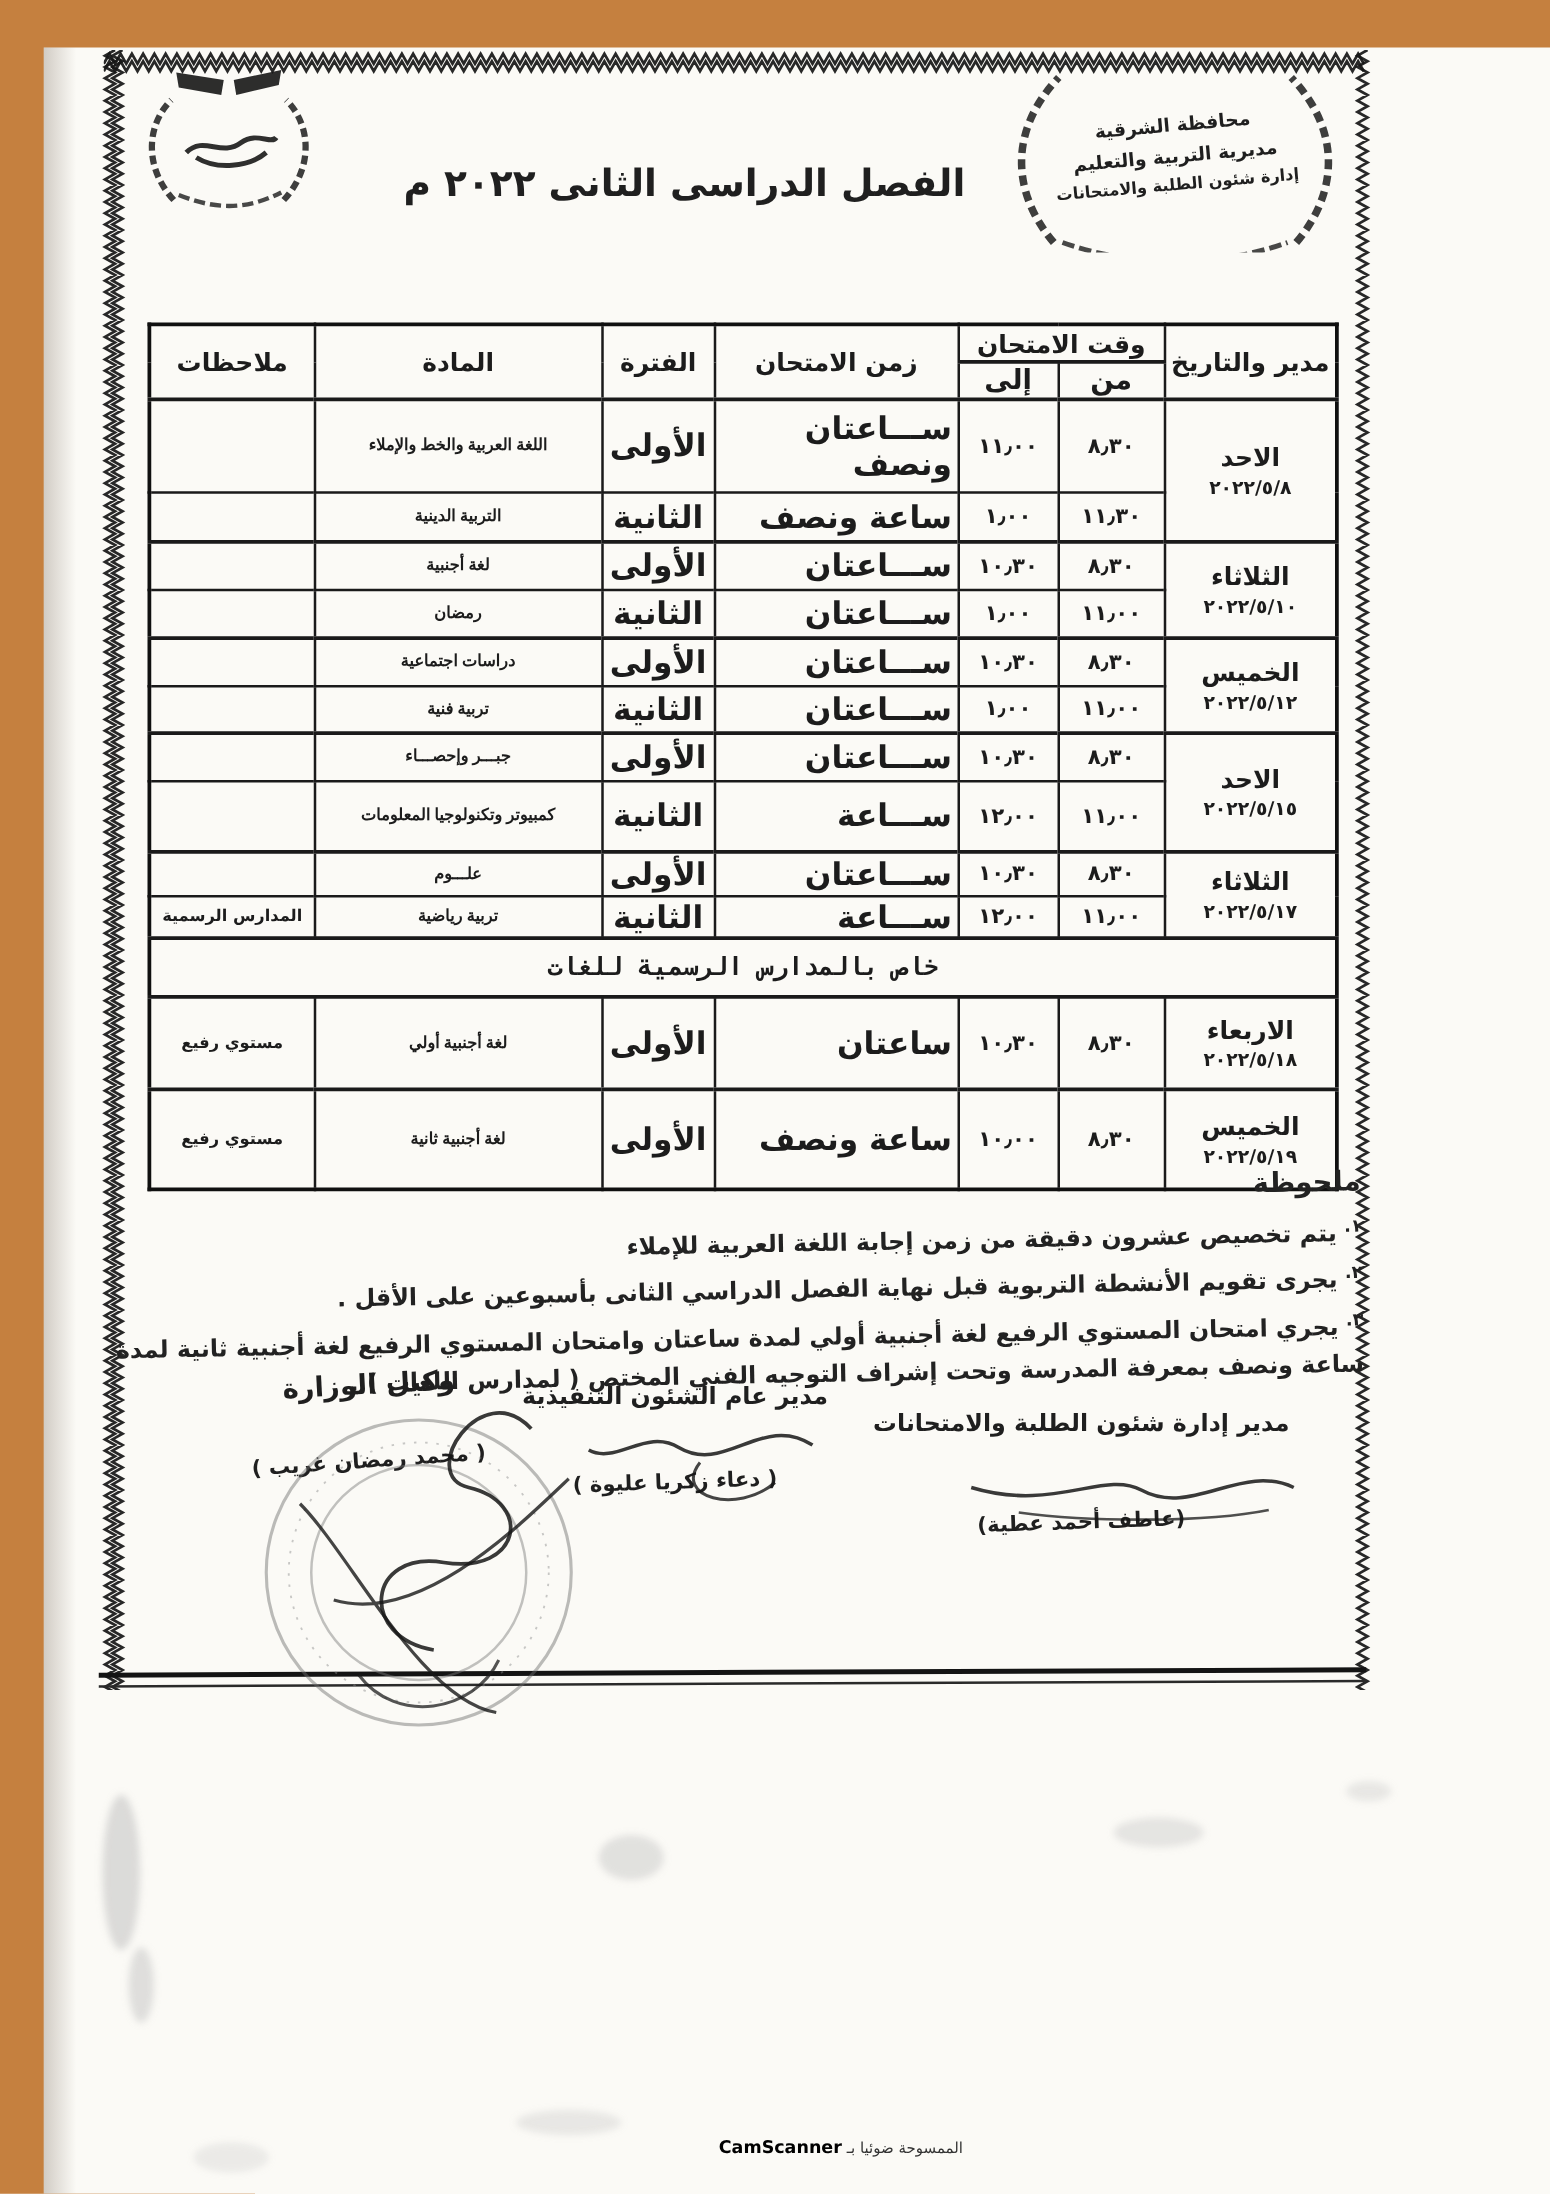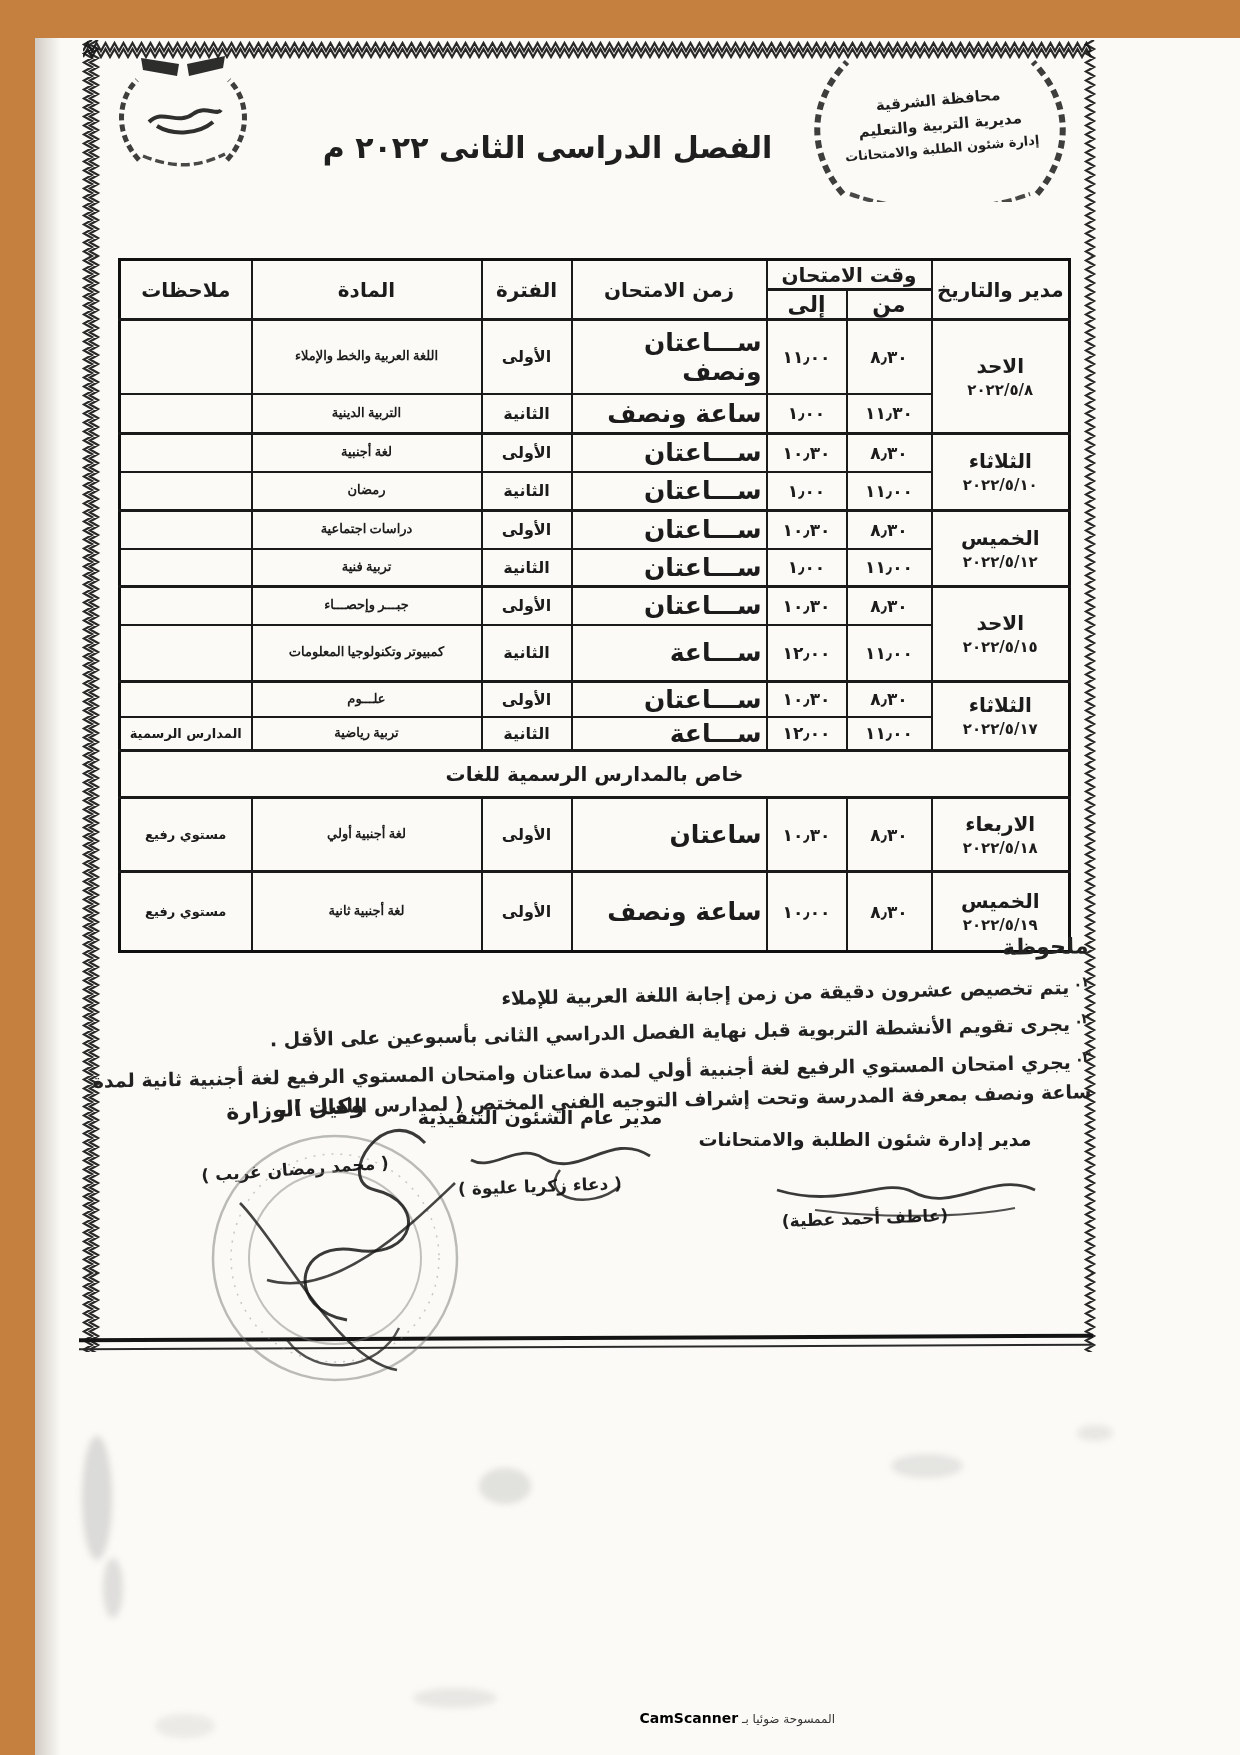--- a/index.html
+++ b/index.html
@@ -40,25 +40,25 @@
     border-collapse:collapse;table-layout:fixed;
     font-weight:bold;color:#1c1c1c;border:3px solid #101010;
   }
   .sched td{border:2px solid #1a1a1a;text-align:center;vertical-align:middle;padding:1px 4px;overflow:hidden;}
   .sched thead td{font-size:20px;border-bottom-width:3px;}
   .sched thead tr.sub td{font-size:22px;}
   .sched .day-cell{font-size:20px;line-height:1.35;}
   .sched .day-cell .date{font-size:15px;letter-spacing:1px;}
   .sched .time-cell{font-size:17px;letter-spacing:1px;}
   .sched .dur-cell{font-size:25px;text-align:right;}
-  .sched .period-cell{font-size:16px;}
+  .sched .period-cell{font-size:25px;}
   .sched .subject-cell{font-size:13px;line-height:1.3;font-family:Liberation Serif, serif;}
   .sched .notes-cell{font-size:13px;}
   .sched tr.g-first td{border-top-width:3px;}
-  .sched tr.banner-row td{font-size:20px;border-top-width:3px;border-bottom-width:3px;height:42px;}
+  .sched tr.banner-row td{font-size:20px;border-top-width:3px;border-bottom-width:3px;height:42px;font-family:Liberation Mono, monospace;}
   .rh74{height:74px}.rh40{height:40px}.rh38{height:38px}.rh39{height:39px}
   .rh57{height:57px}.rh35{height:35px}.rh34{height:34px}.rh74b{height:74px}.rh80{height:80px}
   .hr1{height:30px}.hr2{height:22px}
   
   .notes{position:absolute;left:35px;top:905px;width:1020px;direction:rtl;text-align:right;
     transform:rotate(-1.1deg);font-weight:bold;color:#222;}
   .notes .heading{font-size:22px;margin-bottom:8px;}
   .notes .item{font-size:19px;line-height:30px;margin-bottom:2px;}
   .notes .num{font-size:14px;vertical-align:super;margin-left:6px;}
   
@@ -67,21 +67,21 @@
   .sig .name{font-size:17px;}
   .sig-right{left:615px;top:1090px;width:430px;}
   .sig-right .name{margin-top:58px;transform:rotate(-2deg);}
   .sig-center{left:345px;top:1068px;width:320px;}
   .sig-center .name{margin-top:48px;transform:rotate(-2deg);}
   .sig-left{left:120px;top:1058px;width:280px;}
   .sig-left .title{font-size:22px;transform:rotate(-3deg);}
   .sig-left .name{margin-top:38px;transform:rotate(-4deg);}
   .overlay{position:absolute;left:0;top:0;width:1205px;height:1717px;pointer-events:none;}
   
-  .credit{position:absolute;left:540px;top:1672px;width:260px;text-align:right;direction:rtl;
+  .credit{position:absolute;left:540px;top:1672px;width:260px;text-align:left;direction:rtl;
     font-size:12px;color:#333;}
   .credit b{font-size:14px;color:#000;font-family:"DejaVu Sans",sans-serif;}
 </style>
 </head>
 <body>
 
 <div class="paper">
 
   <svg class="zigstrip" style="left:48px;top:2px" width="1012" height="20">
     <path class="zigline" d="M0,11 l4.5,-8 l4.5,8 l4.5,-8 l4.5,8 l4.5,-8 l4.5,8 l4.5,-8 l4.5,8 l4.5,-8 l4.5,8 l4.5,-8 l4.5,8 l4.5,-8 l4.5,8 l4.5,-8 l4.5,8 l4.5,-8 l4.5,8 l4.5,-8 l4.5,8 l4.5,-8 l4.5,8 l4.5,-8 l4.5,8 l4.5,-8 l4.5,8 l4.5,-8 l4.5,8 l4.5,-8 l4.5,8 l4.5,-8 l4.5,8 l4.5,-8 l4.5,8 l4.5,-8 l4.5,8 l4.5,-8 l4.5,8 l4.5,-8 l4.5,8 l4.5,-8 l4.5,8 l4.5,-8 l4.5,8 l4.5,-8 l4.5,8 l4.5,-8 l4.5,8 l4.5,-8 l4.5,8 l4.5,-8 l4.5,8 l4.5,-8 l4.5,8 l4.5,-8 l4.5,8 l4.5,-8 l4.5,8 l4.5,-8 l4.5,8 l4.5,-8 l4.5,8 l4.5,-8 l4.5,8 l4.5,-8 l4.5,8 l4.5,-8 l4.5,8 l4.5,-8 l4.5,8 l4.5,-8 l4.5,8 l4.5,-8 l4.5,8 l4.5,-8 l4.5,8 l4.5,-8 l4.5,8 l4.5,-8 l4.5,8 l4.5,-8 l4.5,8 l4.5,-8 l4.5,8 l4.5,-8 l4.5,8 l4.5,-8 l4.5,8 l4.5,-8 l4.5,8 l4.5,-8 l4.5,8 l4.5,-8 l4.5,8 l4.5,-8 l4.5,8 l4.5,-8 l4.5,8 l4.5,-8 l4.5,8 l4.5,-8 l4.5,8 l4.5,-8 l4.5,8 l4.5,-8 l4.5,8 l4.5,-8 l4.5,8 l4.5,-8 l4.5,8 l4.5,-8 l4.5,8 l4.5,-8 l4.5,8 l4.5,-8 l4.5,8 l4.5,-8 l4.5,8 l4.5,-8 l4.5,8 l4.5,-8 l4.5,8 l4.5,-8 l4.5,8 l4.5,-8 l4.5,8 l4.5,-8 l4.5,8 l4.5,-8 l4.5,8 l4.5,-8 l4.5,8 l4.5,-8 l4.5,8 l4.5,-8 l4.5,8 l4.5,-8 l4.5,8 l4.5,-8 l4.5,8 l4.5,-8 l4.5,8 l4.5,-8 l4.5,8 l4.5,-8 l4.5,8 l4.5,-8 l4.5,8 l4.5,-8 l4.5,8 l4.5,-8 l4.5,8 l4.5,-8 l4.5,8 l4.5,-8 l4.5,8 l4.5,-8 l4.5,8 l4.5,-8 l4.5,8 l4.5,-8 l4.5,8 l4.5,-8 l4.5,8 l4.5,-8 l4.5,8 l4.5,-8 l4.5,8 l4.5,-8 l4.5,8 l4.5,-8 l4.5,8 l4.5,-8 l4.5,8 l4.5,-8 l4.5,8 l4.5,-8 l4.5,8 l4.5,-8 l4.5,8 l4.5,-8 l4.5,8 l4.5,-8 l4.5,8 l4.5,-8 l4.5,8 l4.5,-8 l4.5,8 l4.5,-8 l4.5,8 l4.5,-8 l4.5,8 l4.5,-8 l4.5,8 l4.5,-8 l4.5,8 l4.5,-8 l4.5,8 l4.5,-8 l4.5,8 l4.5,-8 l4.5,8 l4.5,-8 l4.5,8 l4.5,-8 l4.5,8 l4.5,-8 l4.5,8 l4.5,-8 l4.5,8 l4.5,-8 l4.5,8 l4.5,-8 l4.5,8 l4.5,-8 l4.5,8 l4.5,-8 l4.5,8 l4.5,-8 l4.5,8 l4.5,-8 l4.5,8 l4.5,-8 l4.5,8"></path>

